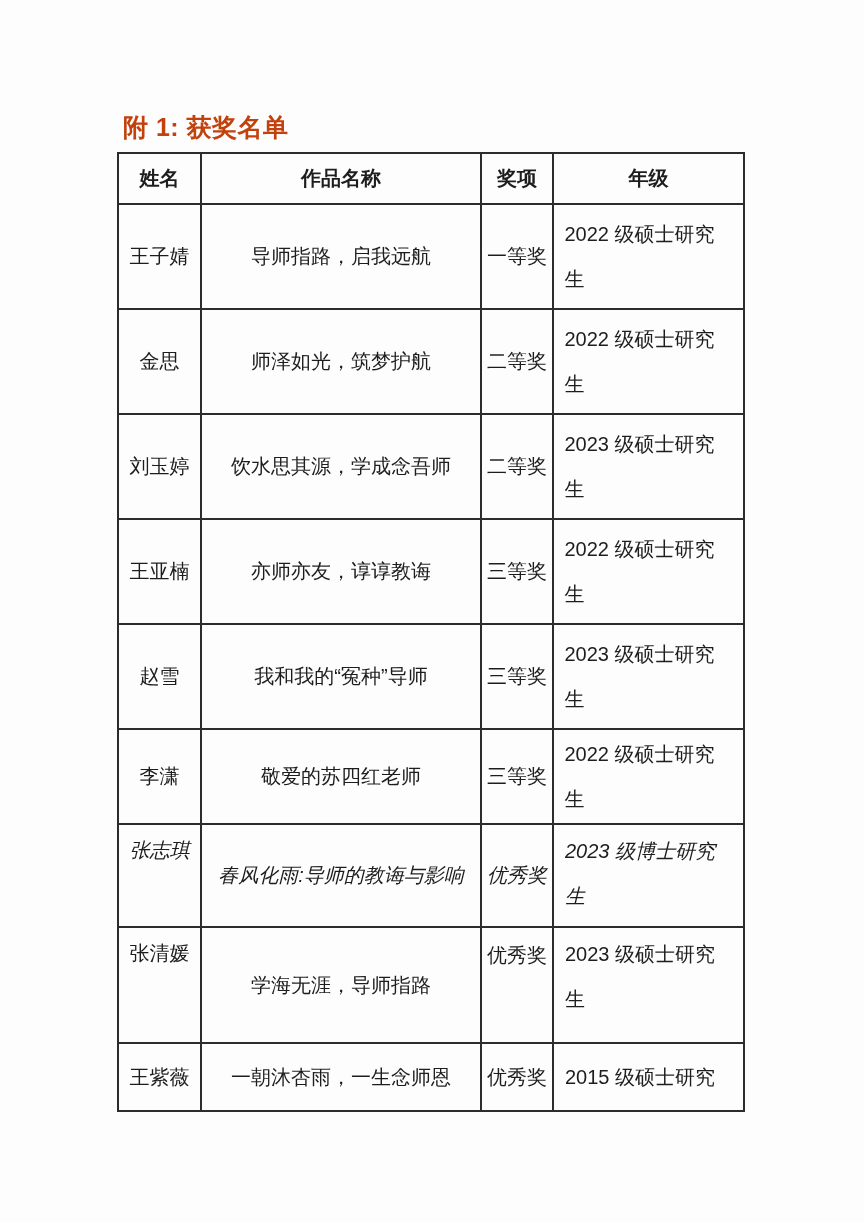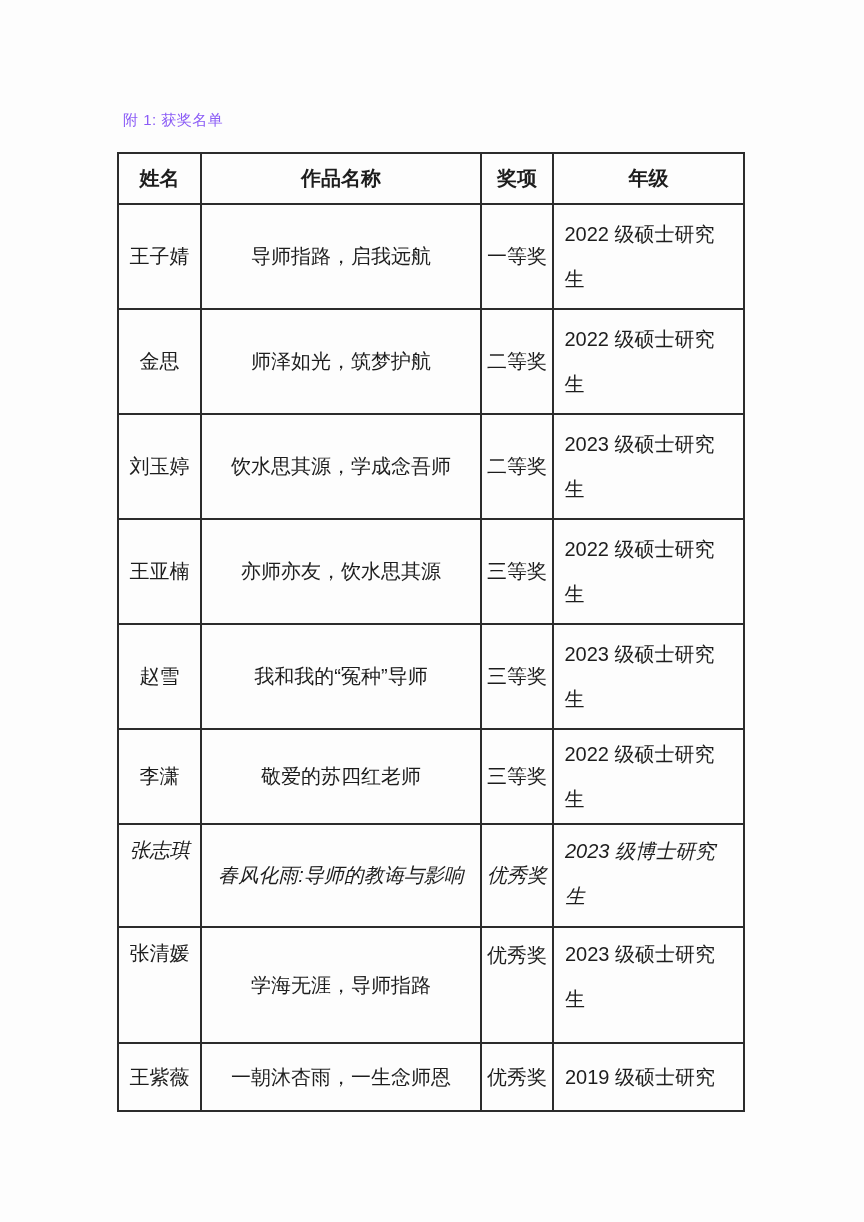--- a/index.html
+++ b/index.html
@@ -13,24 +13,24 @@
     height: 1222px;
     background: #fdfdfd;
     font-family: "Liberation Sans", sans-serif;
     color: #1d1d1d;
     overflow: hidden;
   }
   .doc-title {
     position: absolute;
     left: 123px;
     top: 111px;
-    font-size: 15px;
-    font-weight: 400;
+    font-size: 25px;
+    font-weight: 700;
     letter-spacing: 0.5px;
-    color: #8b5cf6;
+    color: #c2410c;
     white-space: nowrap;
   }
   table.awards {
     position: absolute;
     left: 117px;
     top: 152px;
     width: 626px;
     border-collapse: collapse;
     table-layout: fixed;
   }
@@ -131,21 +131,21 @@
         <td class="cell-grade"><span class="grade-wrap">2022 级硕士研究生</span></td>
       </tr>
       <tr>
         <td class="cell-name">刘玉婷</td>
         <td class="cell-work">饮水思其源，学成念吾师</td>
         <td class="cell-award">二等奖</td>
         <td class="cell-grade"><span class="grade-wrap">2023 级硕士研究生</span></td>
       </tr>
       <tr>
         <td class="cell-name">王亚楠</td>
-        <td class="cell-work">亦师亦友，饮水思其源</td>
+        <td class="cell-work">亦师亦友，谆谆教诲</td>
         <td class="cell-award">三等奖</td>
         <td class="cell-grade"><span class="grade-wrap">2022 级硕士研究生</span></td>
       </tr>
       <tr>
         <td class="cell-name">赵雪</td>
         <td class="cell-work">我和我的“冤种”导师</td>
         <td class="cell-award">三等奖</td>
         <td class="cell-grade"><span class="grade-wrap">2023 级硕士研究生</span></td>
       </tr>
       <tr>
@@ -163,18 +163,18 @@
       <tr>
         <td class="cell-name">张清媛</td>
         <td class="cell-work">学海无涯，导师指路</td>
         <td class="cell-award">优秀奖</td>
         <td class="cell-grade"><span class="grade-wrap">2023 级硕士研究生</span></td>
       </tr>
       <tr>
         <td class="cell-name">王紫薇</td>
         <td class="cell-work">一朝沐杏雨，一生念师恩</td>
         <td class="cell-award">优秀奖</td>
-        <td class="cell-grade"><span class="grade-wrap">2019 级硕士研究</span></td>
+        <td class="cell-grade"><span class="grade-wrap">2015 级硕士研究</span></td>
       </tr>
     </tbody>
   </table>
 
 </div>
 
 </body></html>

